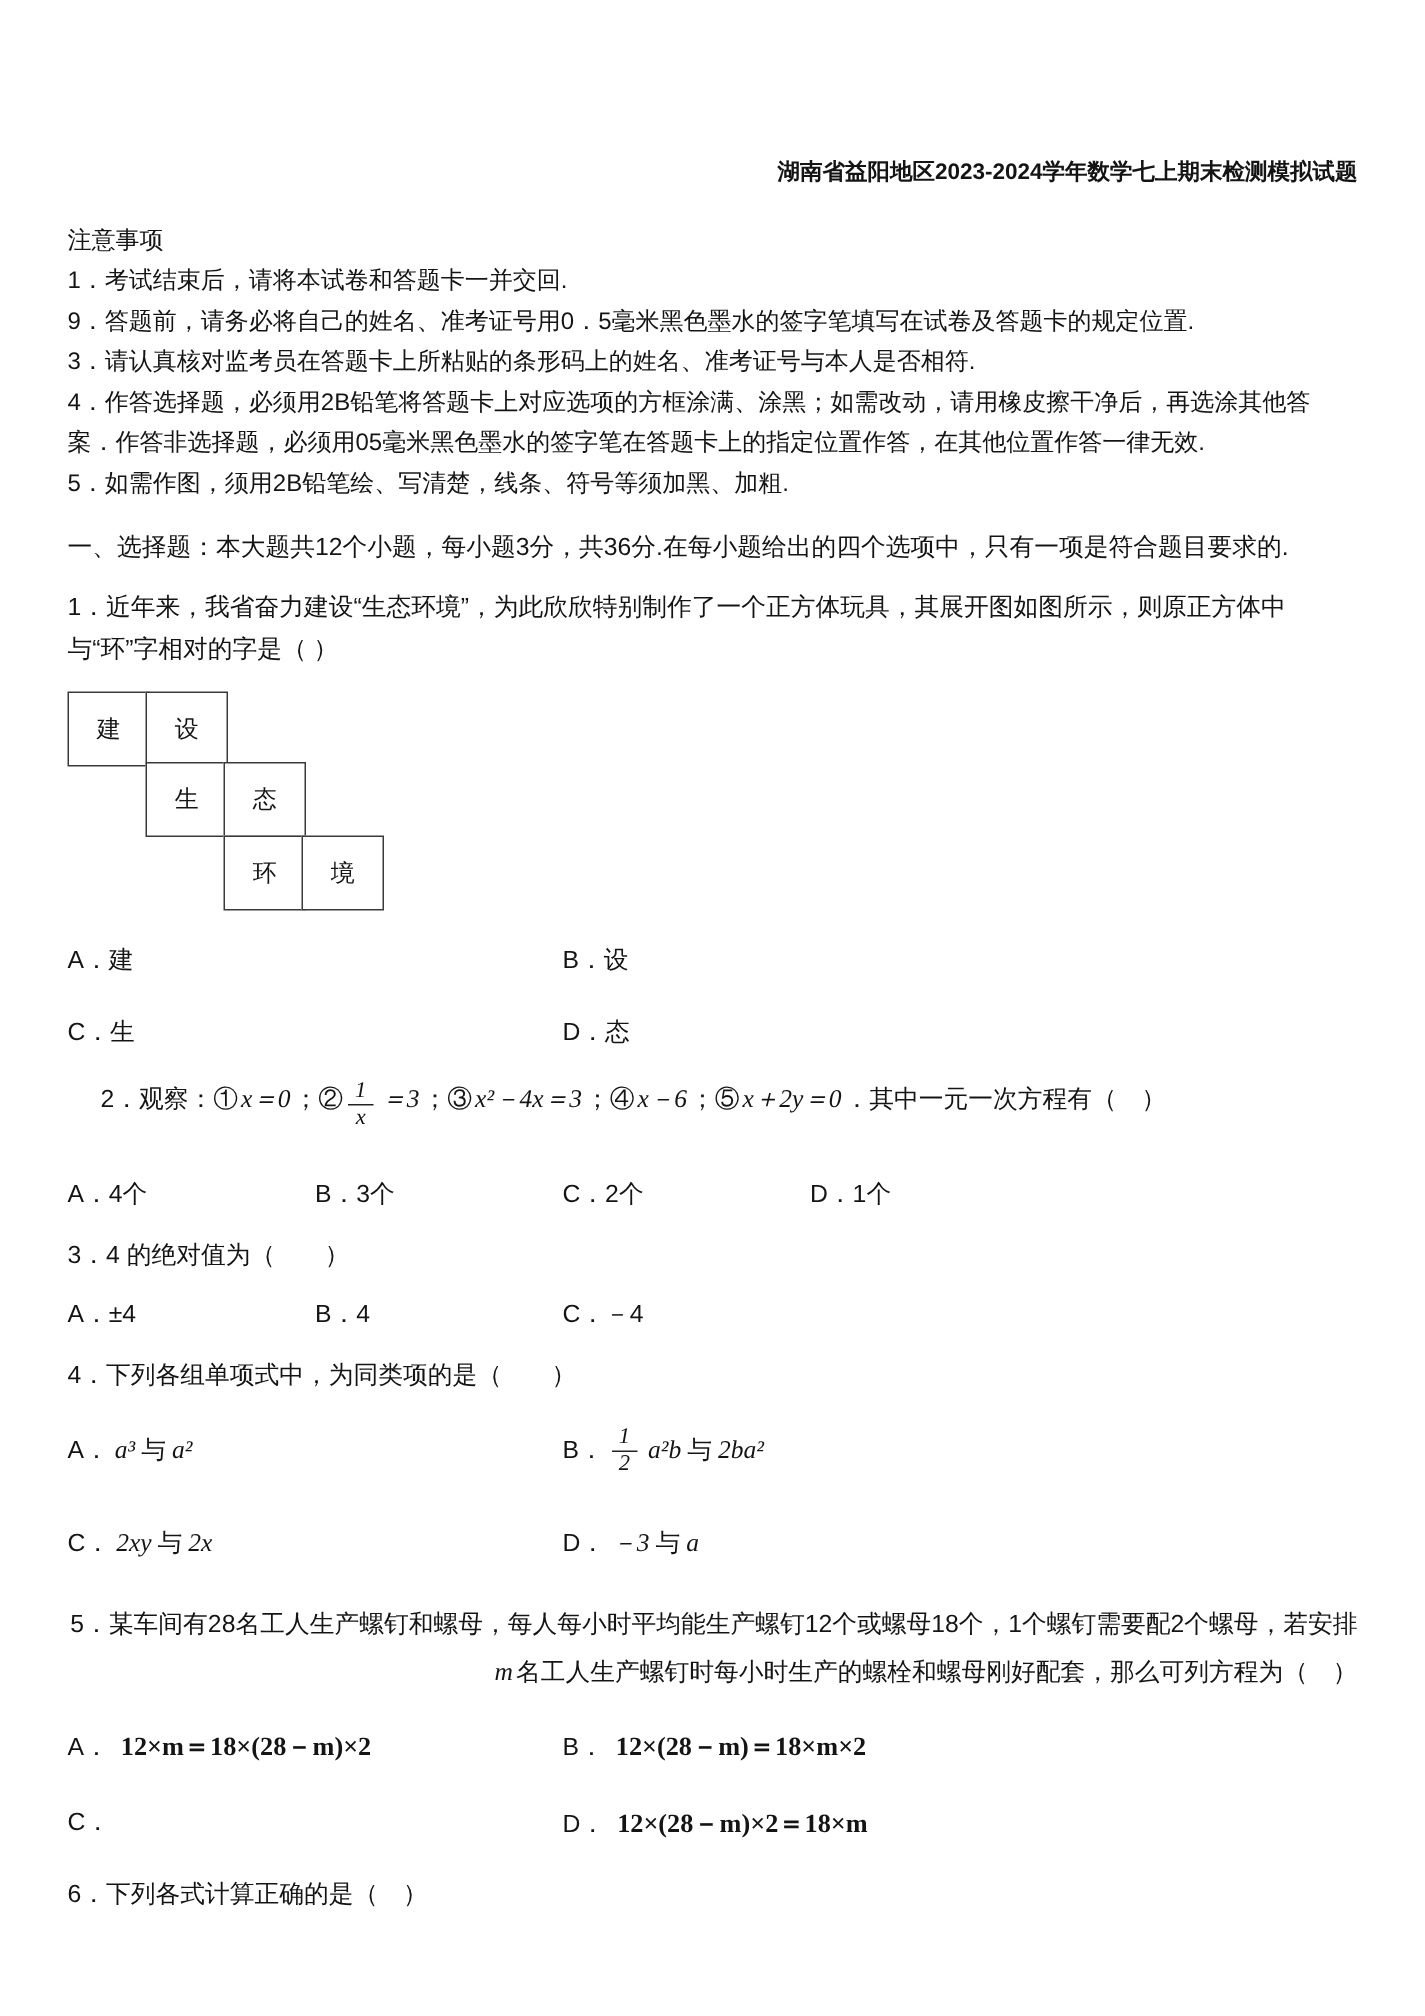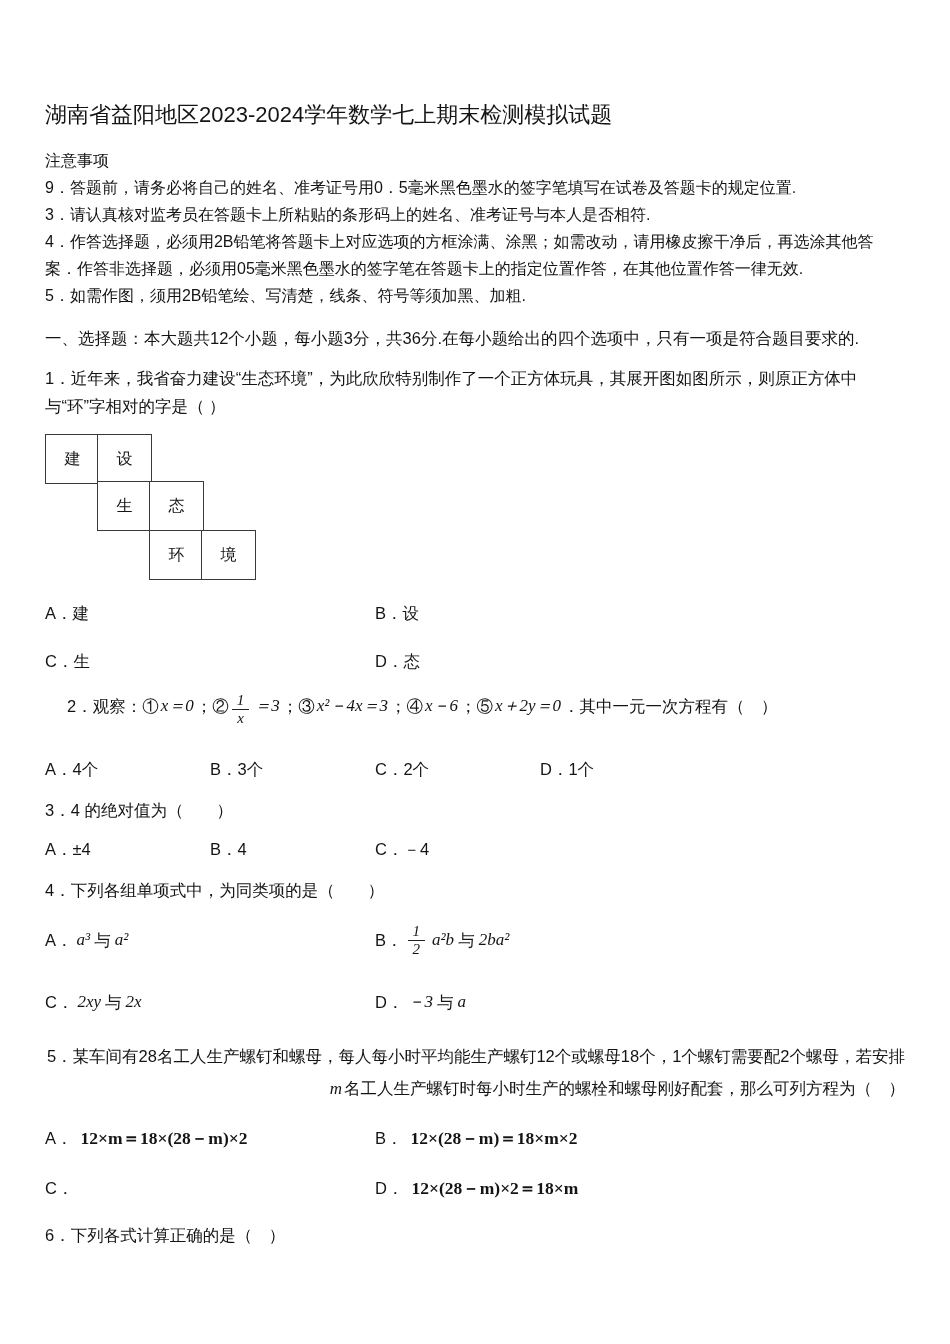--- a/index.html
+++ b/index.html
@@ -8,23 +8,23 @@
     height: 1344px;
     background: #ffffff;
     color: #141414;
     font-family: "Liberation Sans", sans-serif;
     font-size: 16.5px;
     overflow: hidden;
   }
   .page { padding: 100px 45px 0 45px; }
 
   .title {
-    font-size: 22px;
-    font-weight: 400;
-    text-align: left;
+    font-size: 15px;
+    font-weight: 700;
+    text-align: right;
     margin: 0 0 18px 0;
     line-height: 30px;
   }
 
   .notice-heading { margin: 0; font-size: 16px; line-height: 26px; }
   .nitem { margin: 0; font-size: 16px; line-height: 27px; }
 
   .section-heading { margin: 16px 0 0 0; line-height: 27px; }
 
   .q-text { margin: 12px 0 0 0; line-height: 28px; }
@@ -87,20 +87,21 @@
 </style>
 </head>
 <body>
 
 <div class="page">
 
   <h1 class="title">湖南省益阳地区2023-2024学年数学七上期末检测模拟试题</h1>
 
   <section>
     <p class="notice-heading">注意事项</p>
+    <p class="nitem">1．考试结束后，请将本试卷和答题卡一并交回.</p>
     <p class="nitem">9．答题前，请务必将自己的姓名、准考证号用0．5毫米黑色墨水的签字笔填写在试卷及答题卡的规定位置.</p>
     <p class="nitem">3．请认真核对监考员在答题卡上所粘贴的条形码上的姓名、准考证号与本人是否相符.</p>
     <p class="nitem">4．作答选择题，必须用2B铅笔将答题卡上对应选项的方框涂满、涂黑；如需改动，请用橡皮擦干净后，再选涂其他答案．作答非选择题，必须用05毫米黑色墨水的签字笔在答题卡上的指定位置作答，在其他位置作答一律无效.</p>
     <p class="nitem">5．如需作图，须用2B铅笔绘、写清楚，线条、符号等须加黑、加粗.</p>
   </section>
 
   <p class="section-heading">一、选择题：本大题共12个小题，每小题3分，共36分.在每小题给出的四个选项中，只有一项是符合题目要求的.</p>
 
   <section>
     <p class="q-text">1．近年来，我省奋力建设“生态环境”，为此欣欣特别制作了一个正方体玩具，其展开图如图所示，则原正方体中与“环”字相对的字是（  ）</p>

